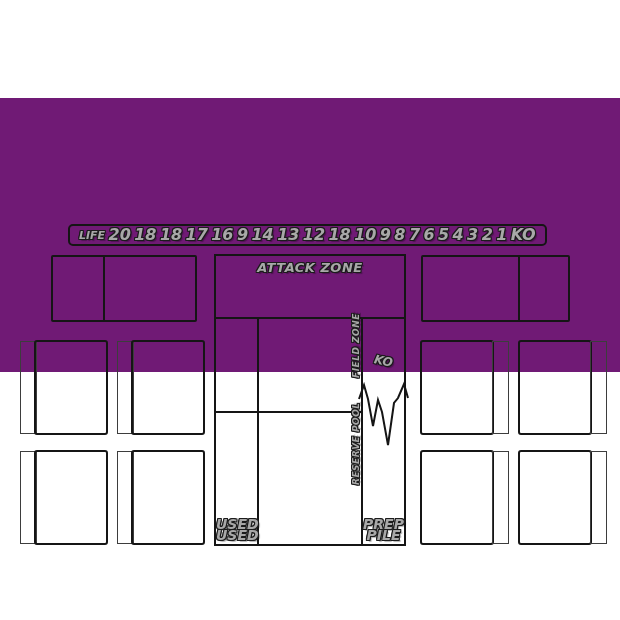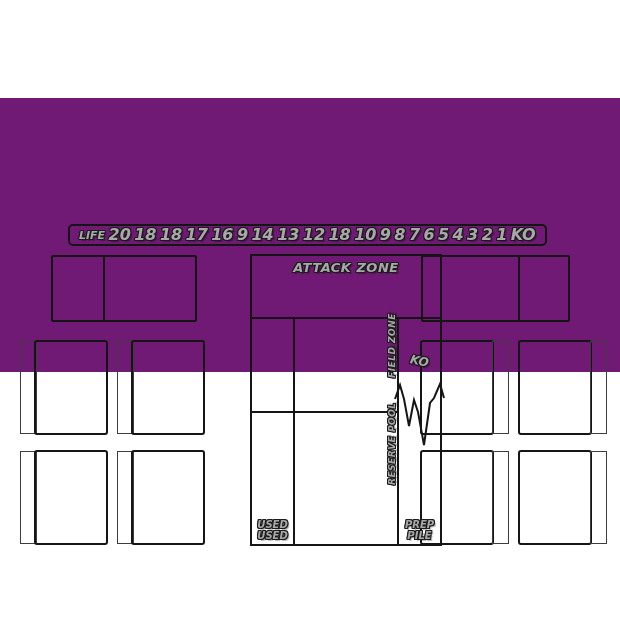--- a/index.html
+++ b/index.html
@@ -32,34 +32,34 @@
   .card-zone{position:absolute;width:88px;height:95px;}
   .card-zone .strip{position:absolute;top:1px;width:15px;height:91px;border:1px solid #3d3d3d;}
   .card-zone .main{position:absolute;top:0;width:70px;height:91px;border:2px solid #151515;border-radius:3px;}
   .cz-left .strip{left:0;}
   .cz-left .main{left:14px;}
   .cz-right .main{left:0;}
   .cz-right .strip{left:72px;}
 
   
   .panel{position:absolute;left:214px;top:156px;width:192px;height:292px;box-sizing:border-box;
-         border:2px solid #151515;margin-left:36px;}
+         border:2px solid #151515;}
   .panel .vline,.panel .hline{position:absolute;background:#151515;}
   .vl-left{left:41px;top:61px;bottom:0;width:2px;}
   .vl-strip{left:145px;top:61px;bottom:0;width:2px;}
   .hl-attack{left:0;right:0;top:61px;height:2px;}
   .hl-mid{left:0;top:155px;width:147px;height:2px;}
 
   .attack-label{position:absolute;left:0;right:0;top:4px;text-align:center;font-size:13px;letter-spacing:0.5px;}
   .vtext{position:absolute;writing-mode:vertical-rl;transform:rotate(180deg);font-size:9px;letter-spacing:0.5px;}
   .field-label{right:43px;top:64px;height:58px;}
   .reserve-label{right:43px;top:157px;height:72px;}
   .ko-label{position:absolute;left:147px;width:41px;top:98px;text-align:center;font-size:12px;
             transform:rotate(12deg);}
-  .corner-label{position:absolute;width:41px;bottom:3px;text-align:center;font-size:10px;line-height:11px;}
+  .corner-label{position:absolute;width:41px;bottom:3px;text-align:center;font-size:14px;line-height:11px;}
   .used-label{left:0;}
   .prep-label{left:147px;}
   .burst{position:absolute;left:138px;top:124px;}
 </style>
 </head>
 <body>
 
 <div class="stage">
   <div class="mat">
 

